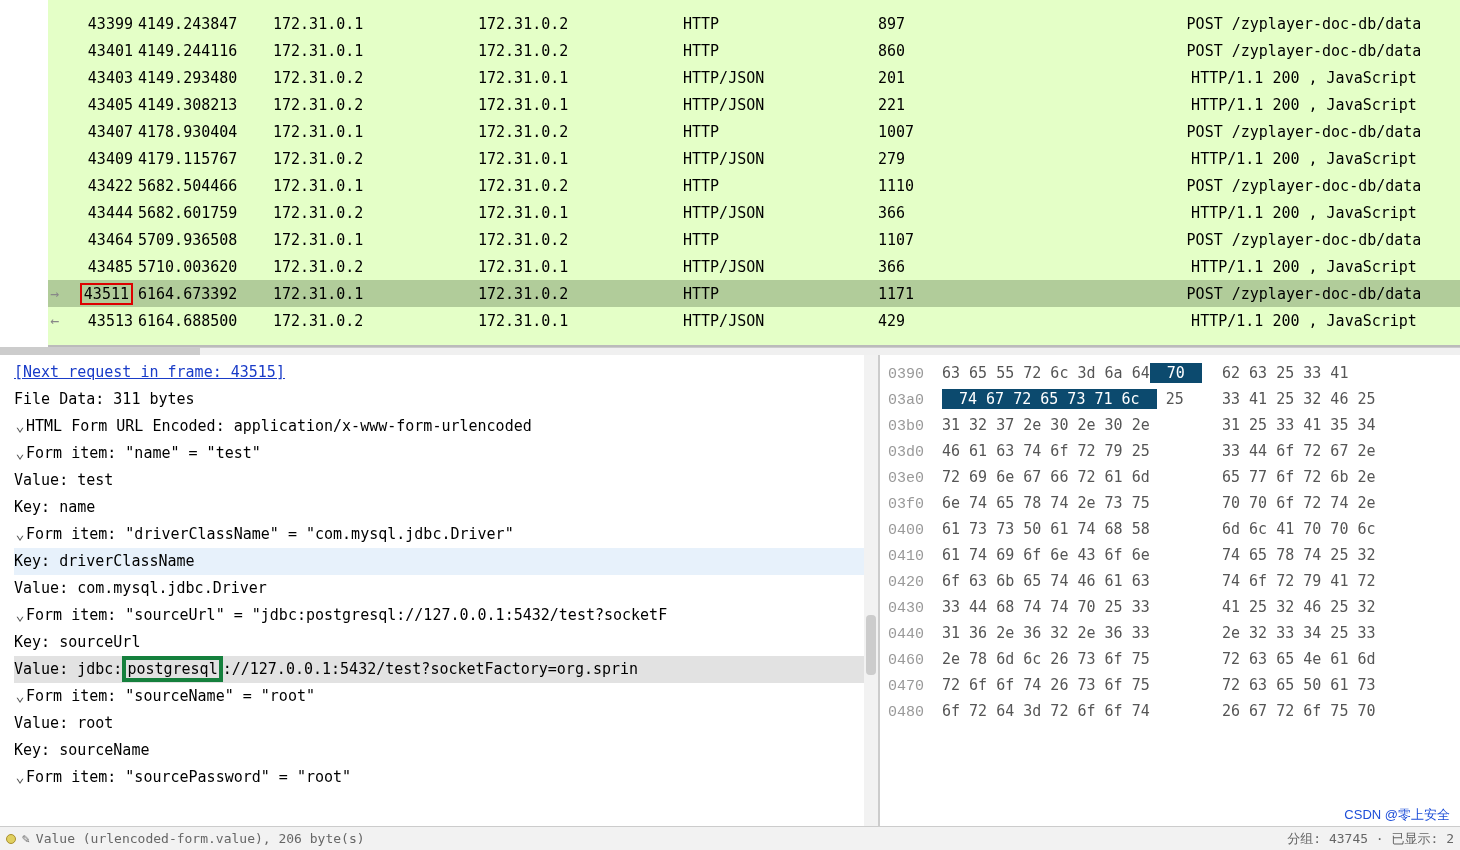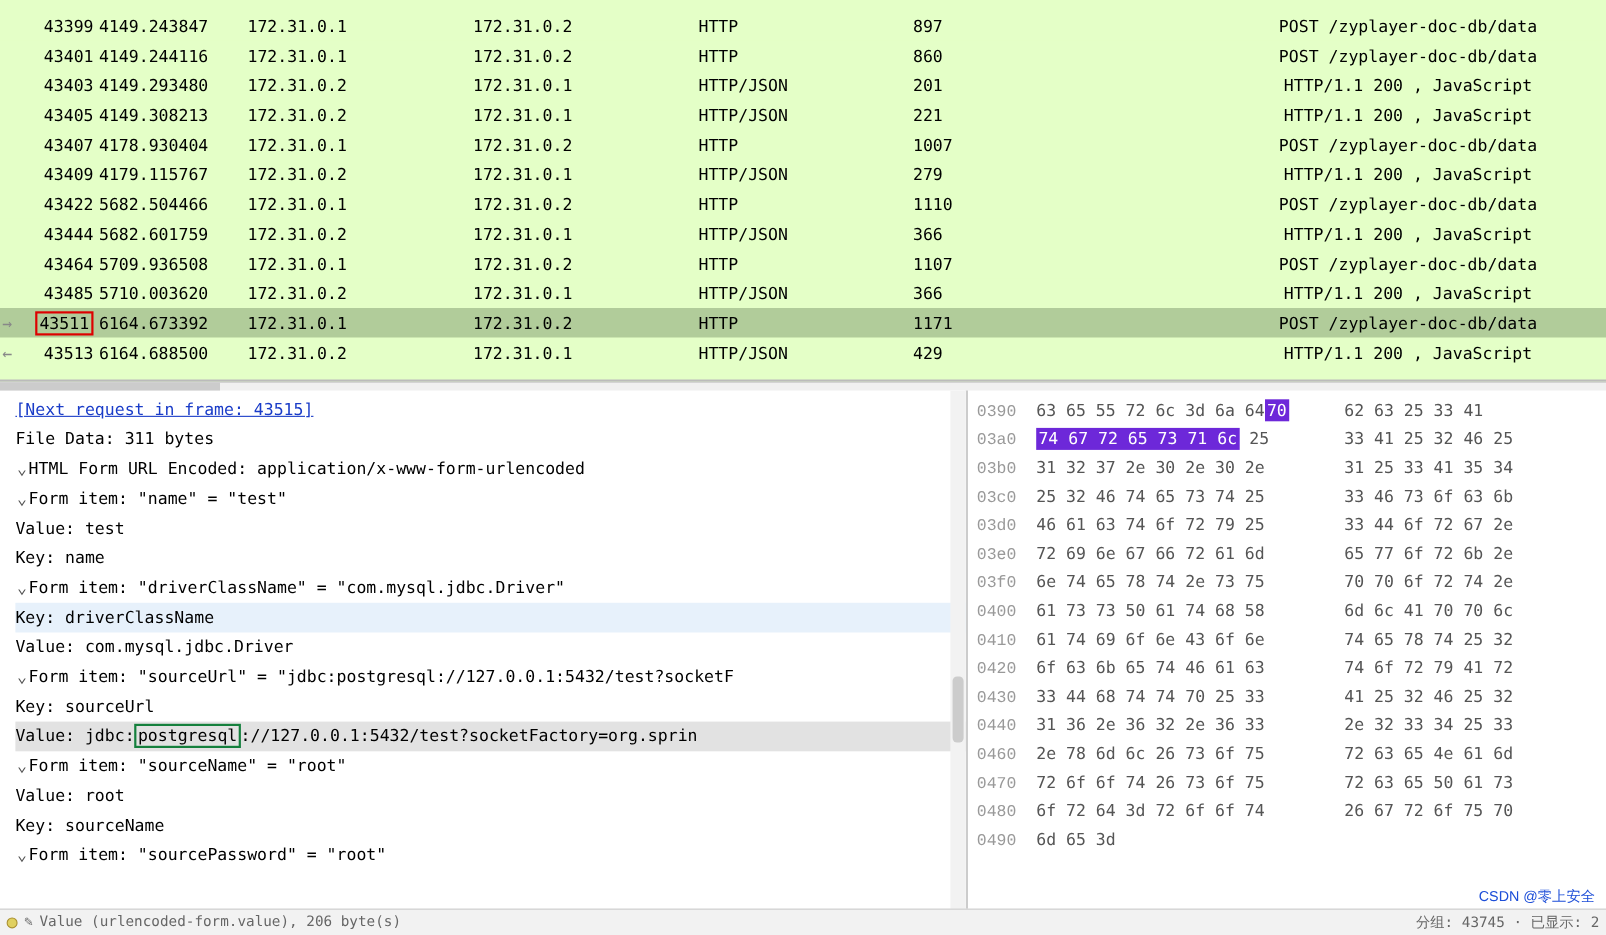--- a/index.html
+++ b/index.html
@@ -1,17 +1,17 @@
 <!DOCTYPE html>
 <html><head>
 <meta charset="utf-8">
 <style>
   * { margin:0; padding:0; box-sizing:border-box; }
   body { font-family: Consolas, monospace; font-size:15px; background:#fff; width:1460px; height:850px; overflow:hidden; color:#000; }
-  .packet-list { border-bottom:2px solid #bbb; background:#e4ffc7; height:347px; overflow:hidden; position:relative; }
+  .packet-list { border-bottom:2px solid #bbb; background:#e4ffc7; height:347px; overflow:hidden; position:relative;margin-left:48px; }
   .row { display:flex; align-items:center; height:27px; padding-left:20px; white-space:nowrap; background:#e4ffc7; }
   .row.sel { background:#b1cc9a; }
   .no { width:65px; text-align:right; margin-right:5px;}
   .time { width:135px; }
   .src { width:205px; }
   .dst { width:205px; }
   .proto { width:195px; }
   .len { width:270px; text-align:left; }
   .info { flex:1;text-align:center; }
   .red-box { border:2px solid #d00; padding:0 2px; margin-left:-4px;}
@@ -19,30 +19,30 @@
   .scroll-h .thumb { height:100%; width:200px; background:#ccc; margin-left:0;}
   .lower { display:flex; height:480px; }
   .details { flex:1; border-right:2px solid #ccc; padding:4px 0 0 4px; overflow:hidden; position:relative;}
   .details .line { padding-left:10px; height:27px; line-height:27px; white-space:nowrap; }
   .details .link { color:#1a3cc8; text-decoration:underline; }
   .tri { display:inline-block; width:12px; text-align:center; color:#555; }
   .lvl2 { padding-left:32px; }
   .lvl3 { padding-left:78px; }
   .key-sel { background:#e7f1fb; display:inline-block; width:100%; }
   .val-sel { background:#e2e2e2; display:inline-block; width:100%; }
-  .red-box2 { border:2px solid #15803d; padding:0 1px;}
+  .red-box2 { border:4px solid #15803d; padding:0 1px;}
   .vscroll { position:absolute; right:0; top:0; bottom:0; width:14px; background:#f2f2f2;}
   .vscroll .vthumb { position:absolute; left:2px; right:2px; top:260px; height:60px; background:#ccc; border-radius:4px;}
   .hex { width:580px; padding:6px 8px; font-family:Consolas,monospace; font-size:15px; line-height:24px; color:#999; overflow:hidden; }
   .hex .hline { white-space:nowrap; }
   .hex .off { display:inline-block; width:54px;font-family:Liberation Mono, monospace; }
   .hex .bytes { color:#555; }
   .hex .b8 { display:inline-block; width:280px;}
   .hex .b82 { display:inline-block;}
-  .hexhl { background:#6d28d9; color:#fff; padding:1px 2px;}
+  .hexhl { background:#0c4a6e; color:#fff; padding:1px 17px;}
   .statusbar { position:absolute; bottom:0; left:0; right:0; height:24px; border-top:1px solid #ccc; background:#f2f2f2; display:flex; align-items:center; padding:0 6px; font-size:13px; color:#666;}
   .status-right { margin-left:auto;}
   .dot { width:10px; height:10px; border-radius:50%; background:#e0d060; border:1px solid #aa9030; margin-right:6px;}
   .wm { position:absolute; right:10px; bottom:26px; color:#1d4ed8; font-size:13px; font-family:sans-serif;}
 </style>
 </head>
 <body>
 
 <div class="packet-list" id="plist">
     <div class="row" style="height: 10px; overflow: hidden;"></div>
@@ -182,33 +182,31 @@
         <div class="line lvl2"><span class="tri">⌄</span>Form item: "sourcePassword" = "root"</div>
       </div>
     <div class="vscroll">
         <div class="vthumb"></div>
       </div>
   </div>
   <div class="hex" id="hexv">
       <div class="hline"><span class="off">0390</span><span class="bytes"><span class="b8">63 65 55 72 6c 3d 6a 64<span class="hexhl">70</span></span><span class="b82">62 63 25 33 41 </span></span></div>
       <div class="hline"><span class="off">03a0</span><span class="bytes"><span class="b8"><span class="hexhl">74 67 72 65 73 71 6c</span> 25</span><span class="b82">33 41 25 32 46 25</span></span></div>
       <div class="hline"><span class="off">03b0</span><span class="bytes"><span class="b8">31 32 37 2e 30 2e 30 2e</span><span class="b82">31 25 33 41 35 34</span></span></div>
-      <div class="hline"><span class="off">03c0</span><span class="bytes"><span class="b8">25 32 46 74 65 73 74 25</span><span class="b82">33 46 73 6f 63 6b</span></span></div>
       <div class="hline"><span class="off">03d0</span><span class="bytes"><span class="b8">46 61 63 74 6f 72 79 25</span><span class="b82">33 44 6f 72 67 2e</span></span></div>
       <div class="hline"><span class="off">03e0</span><span class="bytes"><span class="b8">72 69 6e 67 66 72 61 6d</span><span class="b82">65 77 6f 72 6b 2e</span></span></div>
       <div class="hline"><span class="off">03f0</span><span class="bytes"><span class="b8">6e 74 65 78 74 2e 73 75</span><span class="b82">70 70 6f 72 74 2e</span></span></div>
       <div class="hline"><span class="off">0400</span><span class="bytes"><span class="b8">61 73 73 50 61 74 68 58</span><span class="b82">6d 6c 41 70 70 6c</span></span></div>
       <div class="hline"><span class="off">0410</span><span class="bytes"><span class="b8">61 74 69 6f 6e 43 6f 6e</span><span class="b82">74 65 78 74 25 32</span></span></div>
       <div class="hline"><span class="off">0420</span><span class="bytes"><span class="b8">6f 63 6b 65 74 46 61 63</span><span class="b82">74 6f 72 79 41 72</span></span></div>
       <div class="hline"><span class="off">0430</span><span class="bytes"><span class="b8">33 44 68 74 74 70 25 33</span><span class="b82">41 25 32 46 25 32</span></span></div>
       <div class="hline"><span class="off">0440</span><span class="bytes"><span class="b8">31 36 2e 36 32 2e 36 33</span><span class="b82">2e 32 33 34 25 33</span></span></div>
       <div class="hline"><span class="off">0460</span><span class="bytes"><span class="b8">2e 78 6d 6c 26 73 6f 75</span><span class="b82">72 63 65 4e 61 6d</span></span></div>
       <div class="hline"><span class="off">0470</span><span class="bytes"><span class="b8">72 6f 6f 74 26 73 6f 75</span><span class="b82">72 63 65 50 61 73</span></span></div>
       <div class="hline"><span class="off">0480</span><span class="bytes"><span class="b8">6f 72 64 3d 72 6f 6f 74</span><span class="b82">26 67 72 6f 75 70</span></span></div>
-      <div class="hline"><span class="off">0490</span><span class="bytes"><span class="b8">6d 65 3d</span><span class="b82"></span></span></div>
     </div>
 </div>
 
 <div class="wm">CSDN @零上安全</div>
 
 <div class="statusbar">
   <span class="dot"></span>
   <span style="margin-right:6px;">✎</span>
   <span>Value (urlencoded-form.value), 206 byte(s)</span>
   <span class="status-right">分组: 43745 · 已显示: 2</span>

